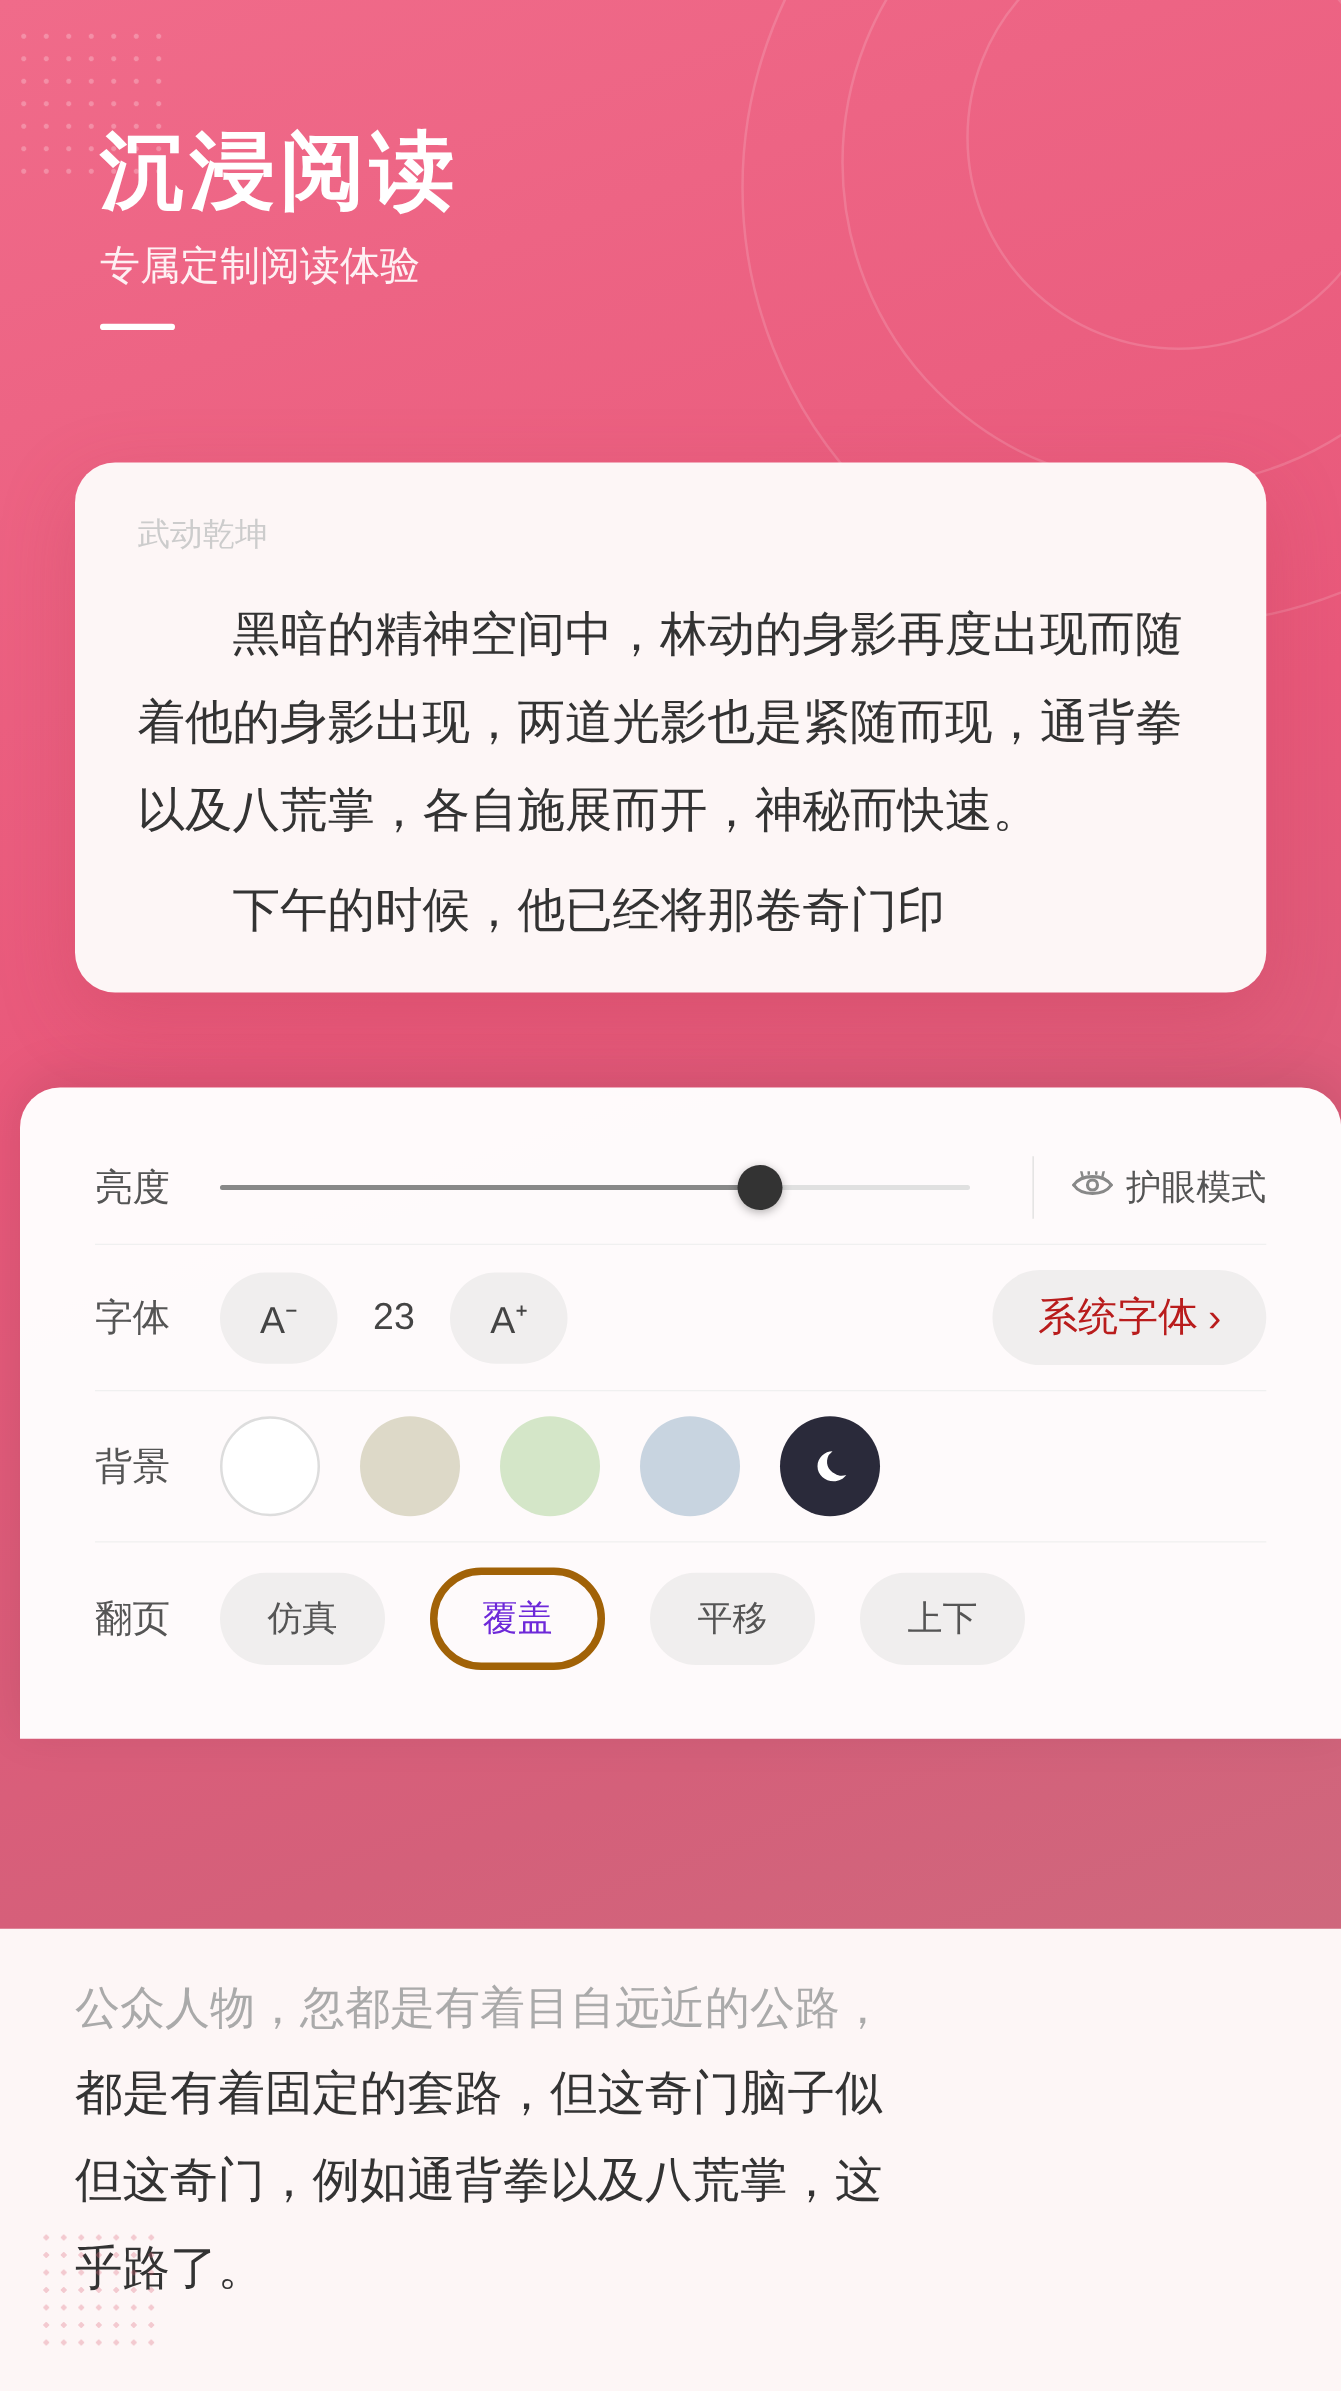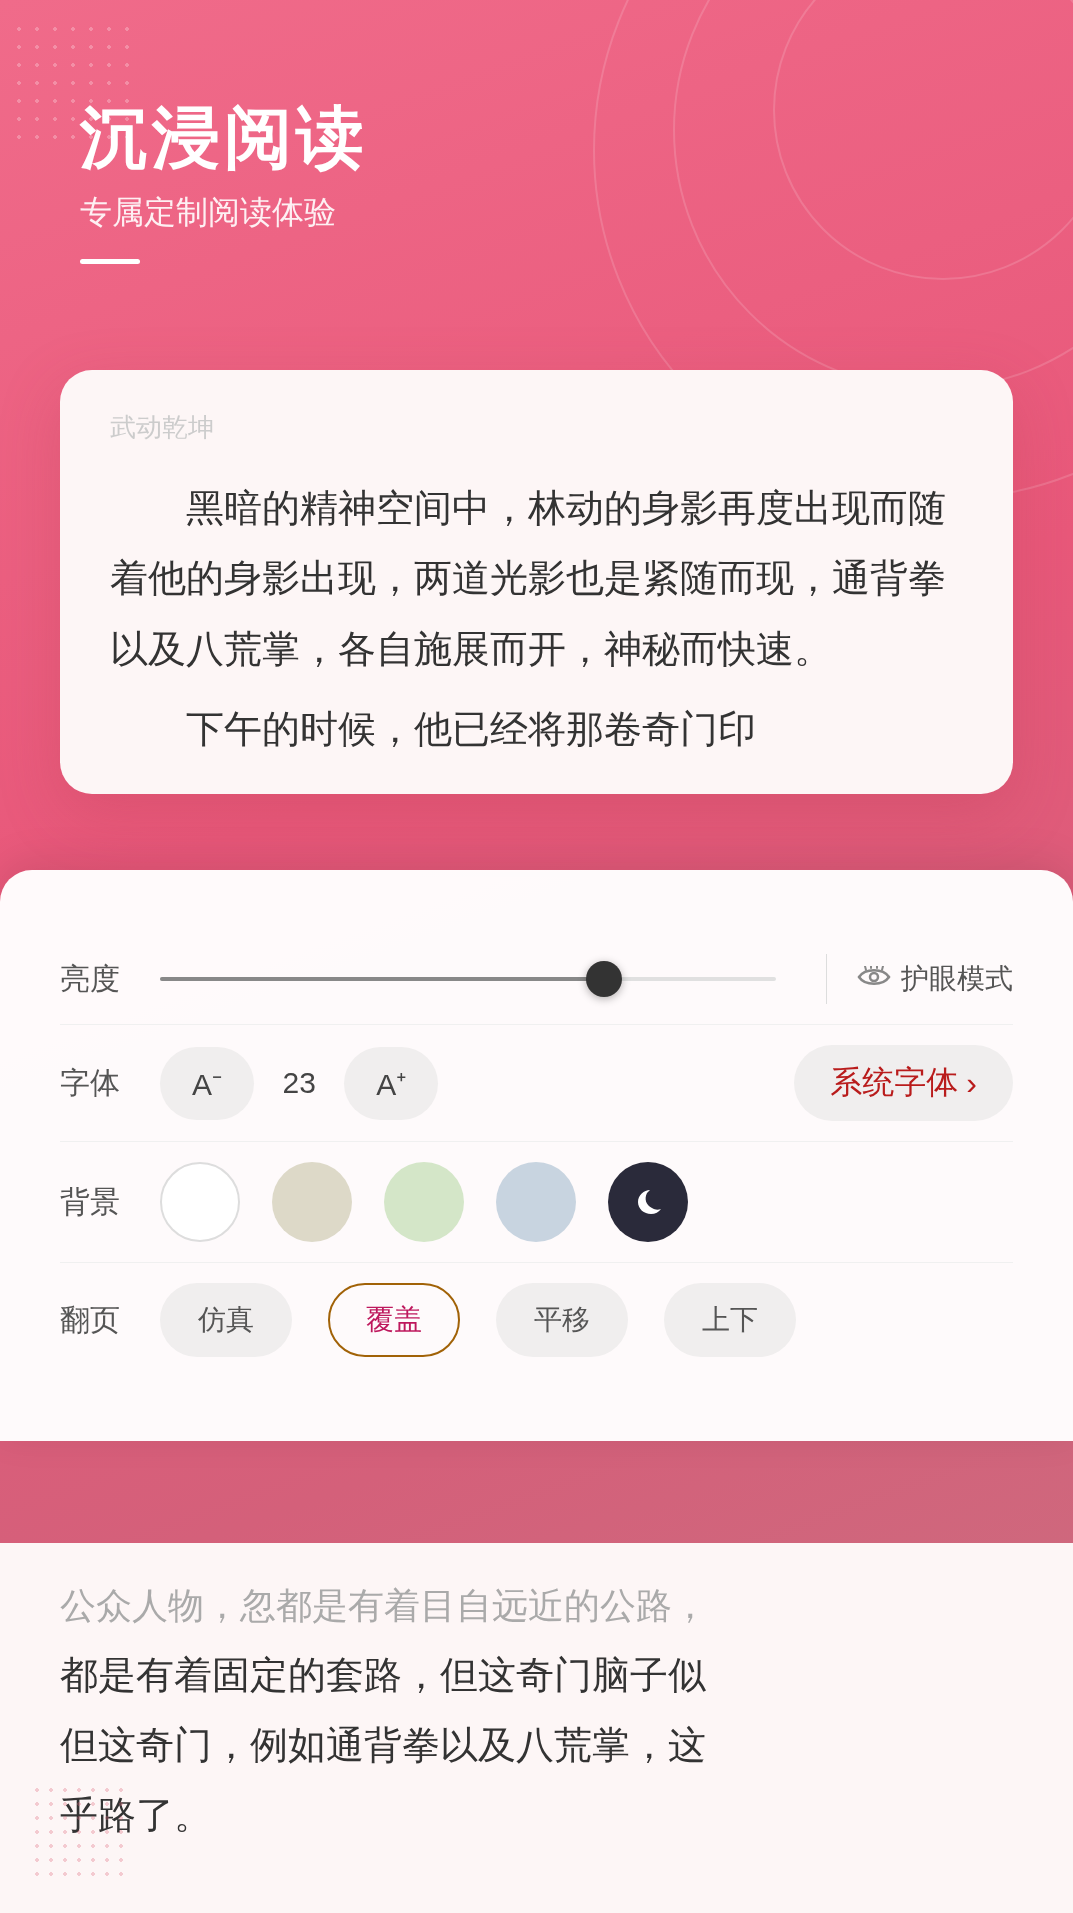--- a/index.html
+++ b/index.html
@@ -121,24 +121,24 @@
     }
 
     .reader-content p + p {
       margin-top: 10px;
     }
 
     
     .settings-panel {
       position: absolute;
       top: 870px;
-      left: 0; right: 0;
+      left: 16px; right: 0;
       background: rgba(255,255,255,0.97);
       border-radius: 32px 32px 0 0;
-      padding: 64px 60px;
+      padding: 35px 60px;
       box-shadow: 0 -8px 40px rgba(0,0,0,0.1);
     }
 
     
     .settings-row {
       display: flex;
       align-items: center;
       padding: 20px 0;
       border-bottom: 1px solid #f0f0f0;
     }
@@ -317,22 +317,22 @@
       padding: 16px 36px;
       font-size: 28px;
       cursor: pointer;
       border: 2px solid transparent;
       background: #f0eeee;
       color: #555;
     }
 
     .page-turn-btn.active {
       background: transparent;
-      border: 2px solid #a16207;
-      color: #be185d;
+      border: 6px solid #a16207;
+      color: #6d28d9;
     }
 
     
     .bottom-content {
       position: absolute;
       bottom: 0;
       left: 0; right: 0;
       background: #fdf6f6;
       padding: 30px 60px 80px;
       height: 370px;

